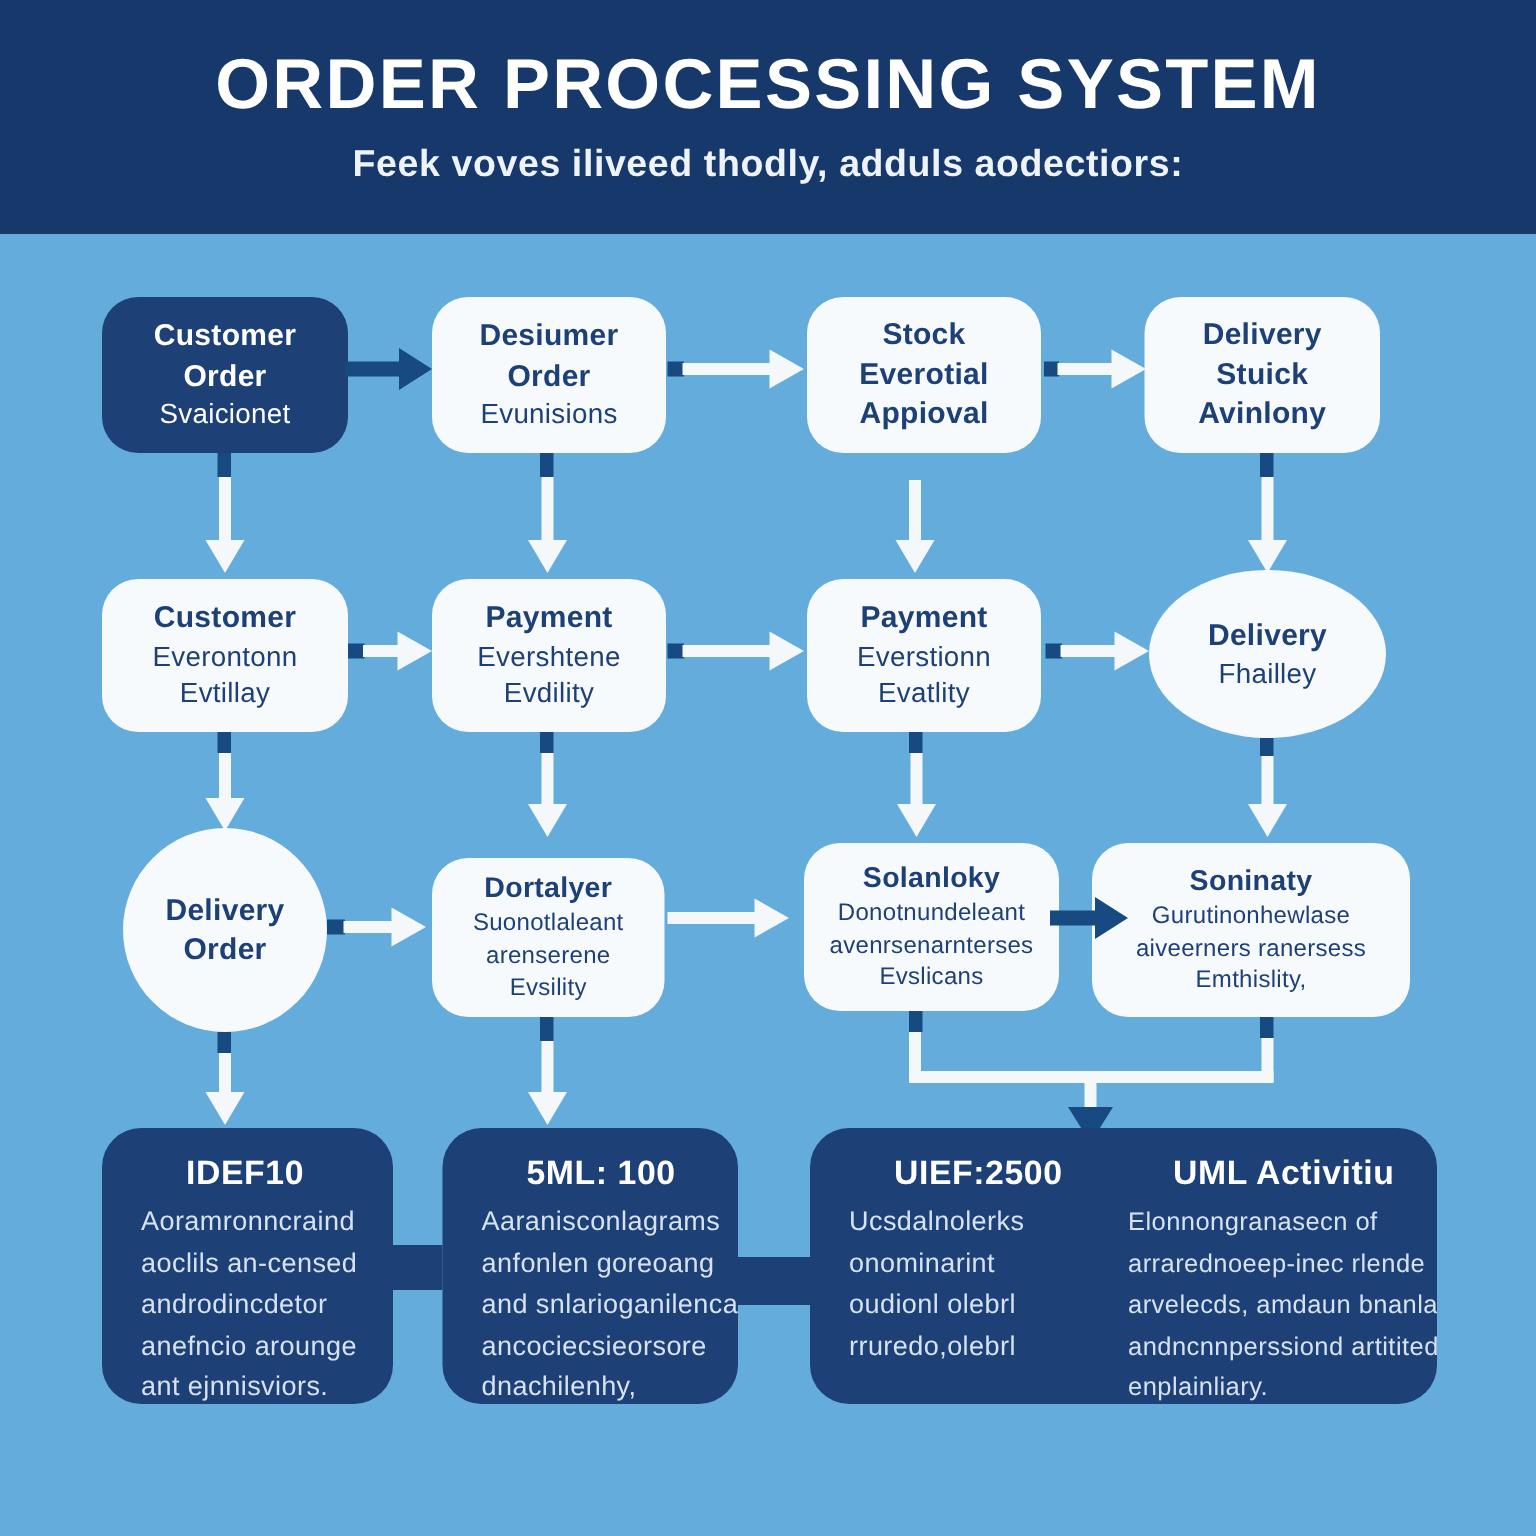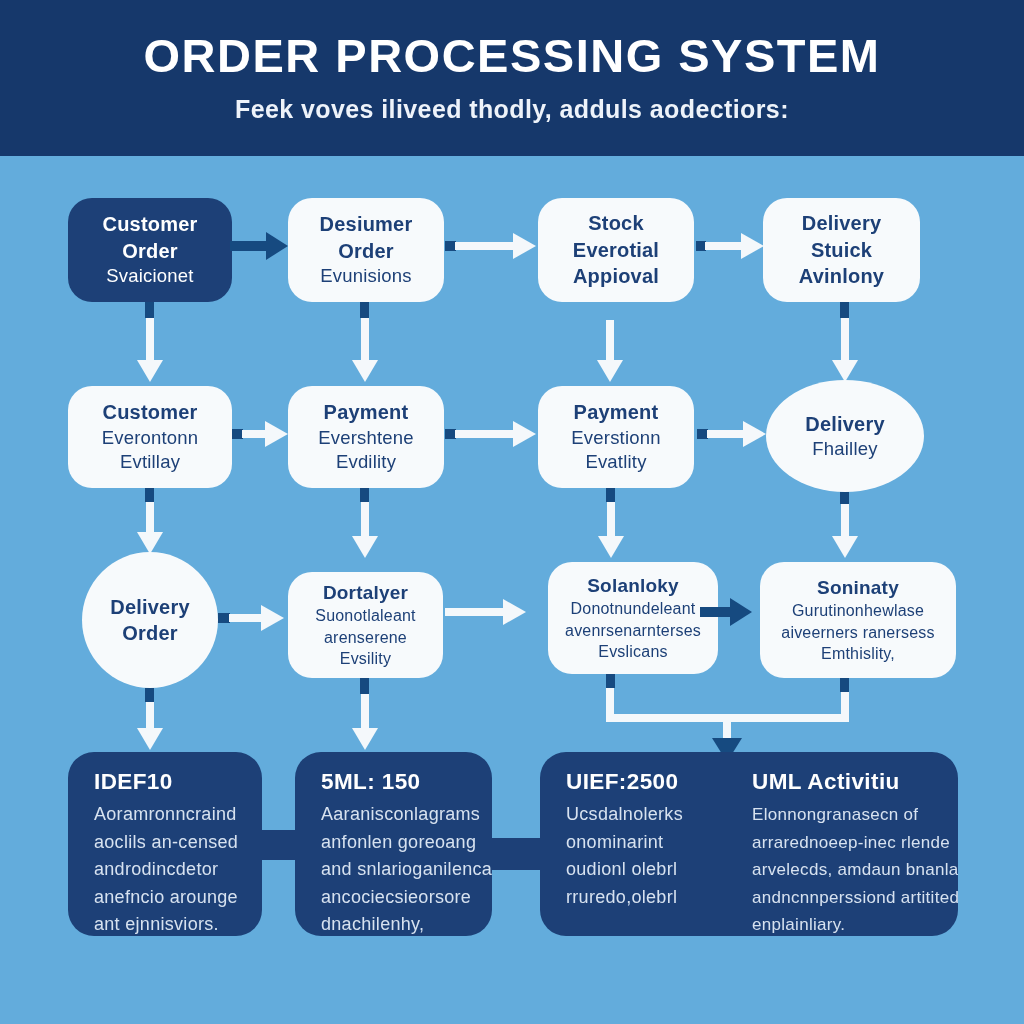--- a/index.html
+++ b/index.html
@@ -35,21 +35,21 @@
   .head-r.dk{border-top:14px solid transparent;border-bottom:14px solid transparent;
              border-left:22px solid var(--dark-arrow,#164a80);}
   .head-d{position:absolute;width:0;height:0;border-left:13px solid transparent;
           border-right:13px solid transparent;border-top:22px solid var(--light-arrow,#f4f8fb);}
   .head-d.dk{border-left:15px solid transparent;border-right:15px solid transparent;
              border-top:24px solid var(--dark-arrow,#164a80);}
 
   
   .panel{position:absolute;background:var(--dark-box,#1d4077);border-radius:26px;
          color:#fff;box-sizing:border-box;padding:17px 18px 8px 26px;overflow:hidden;}
-  .panel .ttl{font-size:22.5px;font-weight:700;letter-spacing:.4px;margin-bottom:6px;}
+  .panel .ttl{font-size:22.5px;font-weight:700;letter-spacing:.4px;margin-bottom:6px;margin-left:30px;}
   .panel .pl{font-size:18px;line-height:27.5px;font-weight:400;letter-spacing:.3px;
              color:var(--panel-text,#d7e2f0);white-space:nowrap;}
   .panel .cols{display:flex;gap:18px;}
   .panel .colA{width:168px;flex:0 0 auto;}
   .panel .colB{flex:1;}
   .bar{position:absolute;background:var(--dark-box,#1d4077);}
 </style>
 </head>
 <body>
 
@@ -148,27 +148,27 @@
   <div class="node light circle" style="left:82px;top:552px;width:136px;height:136px">
     <div class="ln b">Delivery</div>
     <div class="ln b">Order</div>
   </div>
   <div class="node light" style="left:288px;top:572px;width:155px;height:106px">
     <div class="ln b" style="font-size:19px">Dortalyer</div>
     <div class="ln s">Suonotlaleant</div>
     <div class="ln s">arenserene</div>
     <div class="ln s">Evsility</div>
   </div>
-  <div class="node light" style="left:548px;top:562px;width:170px;height:112px">
+  <div class="node light" style="left:536px;top:562px;width:170px;height:112px">
     <div class="ln b" style="font-size:19px">Solanloky</div>
     <div class="ln s">Donotnundeleant</div>
     <div class="ln s">avenrsenarnterses</div>
     <div class="ln s">Evslicans</div>
   </div>
-  <div class="node light" style="left:760px;top:562px;width:196px;height:116px">
+  <div class="node light" style="left:728px;top:562px;width:212px;height:116px">
     <div class="ln b" style="font-size:19px">Soninaty</div>
     <div class="ln s">Gurutinonhewlase</div>
     <div class="ln s">aiveerners ranersess</div>
     <div class="ln s">Emthislity,</div>
   </div>
 
   <div class="stub" style="left:218px;top:613px;width:12px;height:10px"></div>
   <div class="shaft-h" style="left:229px;top:614px;width:34px"></div>
   <div class="head-r" style="left:261px;top:605px"></div>
   <div class="shaft-h" style="left:445px;top:608px;width:60px"></div>
@@ -196,21 +196,21 @@
   <div class="panel" style="left:68px;top:752px;width:194px;height:184px">
     <div class="ttl">IDEF10</div>
     <div class="pl">Aoramronncraind</div>
     <div class="pl">aoclils an-censed</div>
     <div class="pl">androdincdetor</div>
     <div class="pl">anefncio arounge</div>
     <div class="pl">ant ejnnisviors.</div>
   </div>
 
   <div class="panel" style="left:295px;top:752px;width:197px;height:184px">
-    <div class="ttl">5ML: 150</div>
+    <div class="ttl">5ML: 100</div>
     <div class="pl">Aaranisconlagrams</div>
     <div class="pl">anfonlen goreoang</div>
     <div class="pl">and snlarioganilencan</div>
     <div class="pl">ancociecsieorsore</div>
     <div class="pl">dnachilenhy,</div>
   </div>
 
   <div class="panel" style="left:540px;top:752px;width:418px;height:184px">
     <div class="cols">
       <div class="colA">

